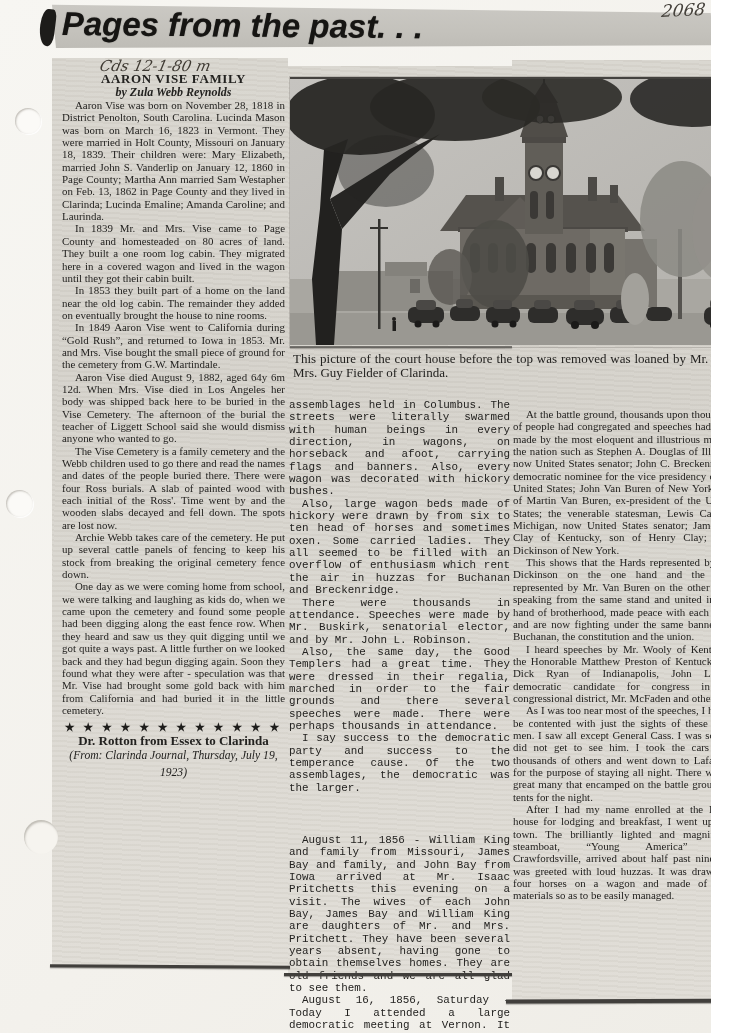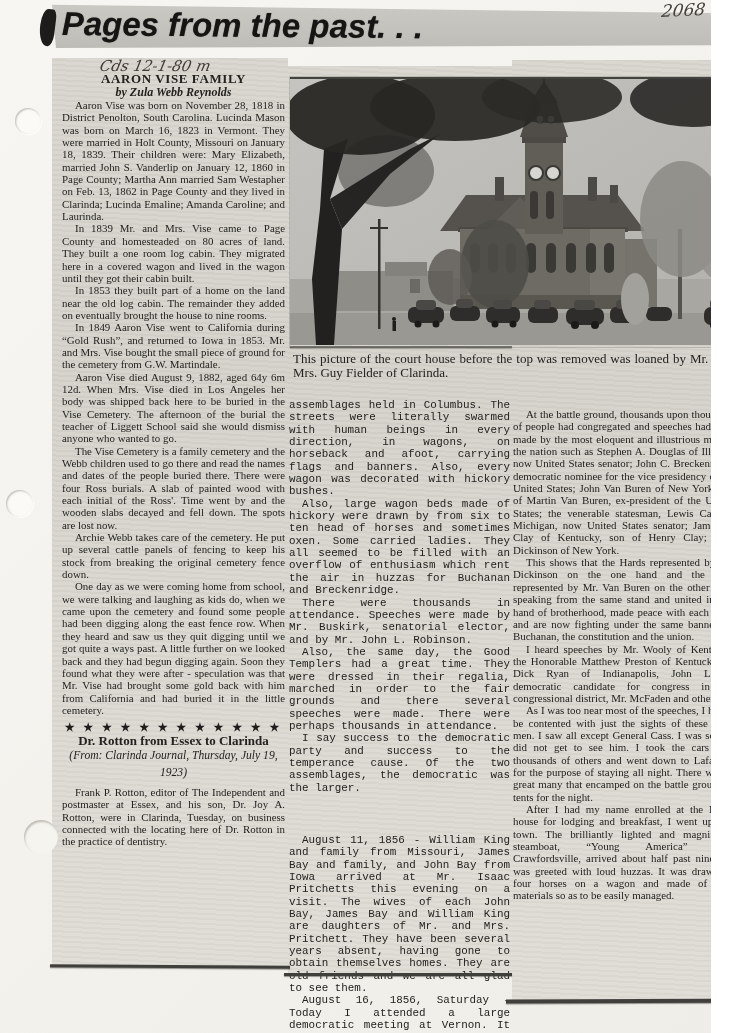--- a/index.html
+++ b/index.html
@@ -231,21 +231,20 @@
         <p class="para">In 1849 Aaron Vise went to California during “Gold Rush”, and returned to Iowa in 1853. Mr. and Mrs. Vise bought the small piece of ground for the cemetery from G.W. Martindale.</p>
         <p class="para">Aaron Vise died August 9, 1882, aged 64y 6m 12d. When Mrs. Vise died in Los Angeles her body was shipped back here to be buried in the Vise Cemetery. The afternoon of the burial the teacher of Liggett School said she would dismiss anyone who wanted to go.</p>
         <p class="para">The Vise Cemetery is a family cemetery and the Webb children used to go there and read the names and dates of the people buried there. There were four Ross burials. A slab of painted wood with each initial of the Ross'. Time went by and the wooden slabs decayed and fell down. The spots are lost now.</p>
         <p class="para">Archie Webb takes care of the cemetery. He put up several cattle panels of fencing to keep his stock from breaking the original cemetery fence down.</p>
         <p class="para">One day as we were coming home from school, we were talking and laughing as kids do, when we came upon the cemetery and found some people had been digging along the east fence row. When they heard and saw us they quit digging until we got quite a ways past. A little further on we looked back and they had begun digging again. Soon they found what they were after - speculation was that Mr. Vise had brought some gold back with him from California and had buried it in the little cemetery.</p>
       </div>
     <div class="stars">★ ★ ★ ★ ★ ★ ★ ★ ★ ★ ★ ★</div>
     <h3 class="art2-title">Dr. Rotton from Essex to Clarinda</h3>
     <div class="art2-source">(From: Clarinda Journal, Thursday, July 19, 1923)</div>
     <div id="lc2">
-        <p class="para">Frank P. Rotton, editor of The Independent and postmaster at Essex, and his son, Dr. Joy A. Rotton, were in Clarinda, Tuesday, on business connected with the locating here of Dr. Rotton in the practice of dentistry.</p>
       </div>
   </div>
 
   <div class="col col-mid">
     <div id="mid-groupA">
         <p class="para">assemblages held in Columbus. The streets were literally swarmed with human beings in every direction, in wagons, on horseback and afoot, carrying flags and banners. Also, every wagon was decorated with hickory bushes.</p>
         <p class="para">Also, large wagon beds made of hickory were drawn by from six to ten head of horses and sometimes oxen. Some carried ladies. They all seemed to be filled with an overflow of enthusiasm which rent the air in huzzas for Buchanan and Breckenridge.</p>
         <p class="para">There were thousands in attendance. Speeches were made by Mr. Buskirk, senatorial elector, and by Mr. John L. Robinson.</p>
         <p class="para">Also, the same day, the Good Templers had a great time. They were dressed in their regalia, marched in order to the fair grounds and there several speeches were made. There were perhaps thousands in attendance.</p>
         <p class="para">I say success to the democratic party and success to the temperance cause. Of the two assemblages, the democratic was the larger.</p>

